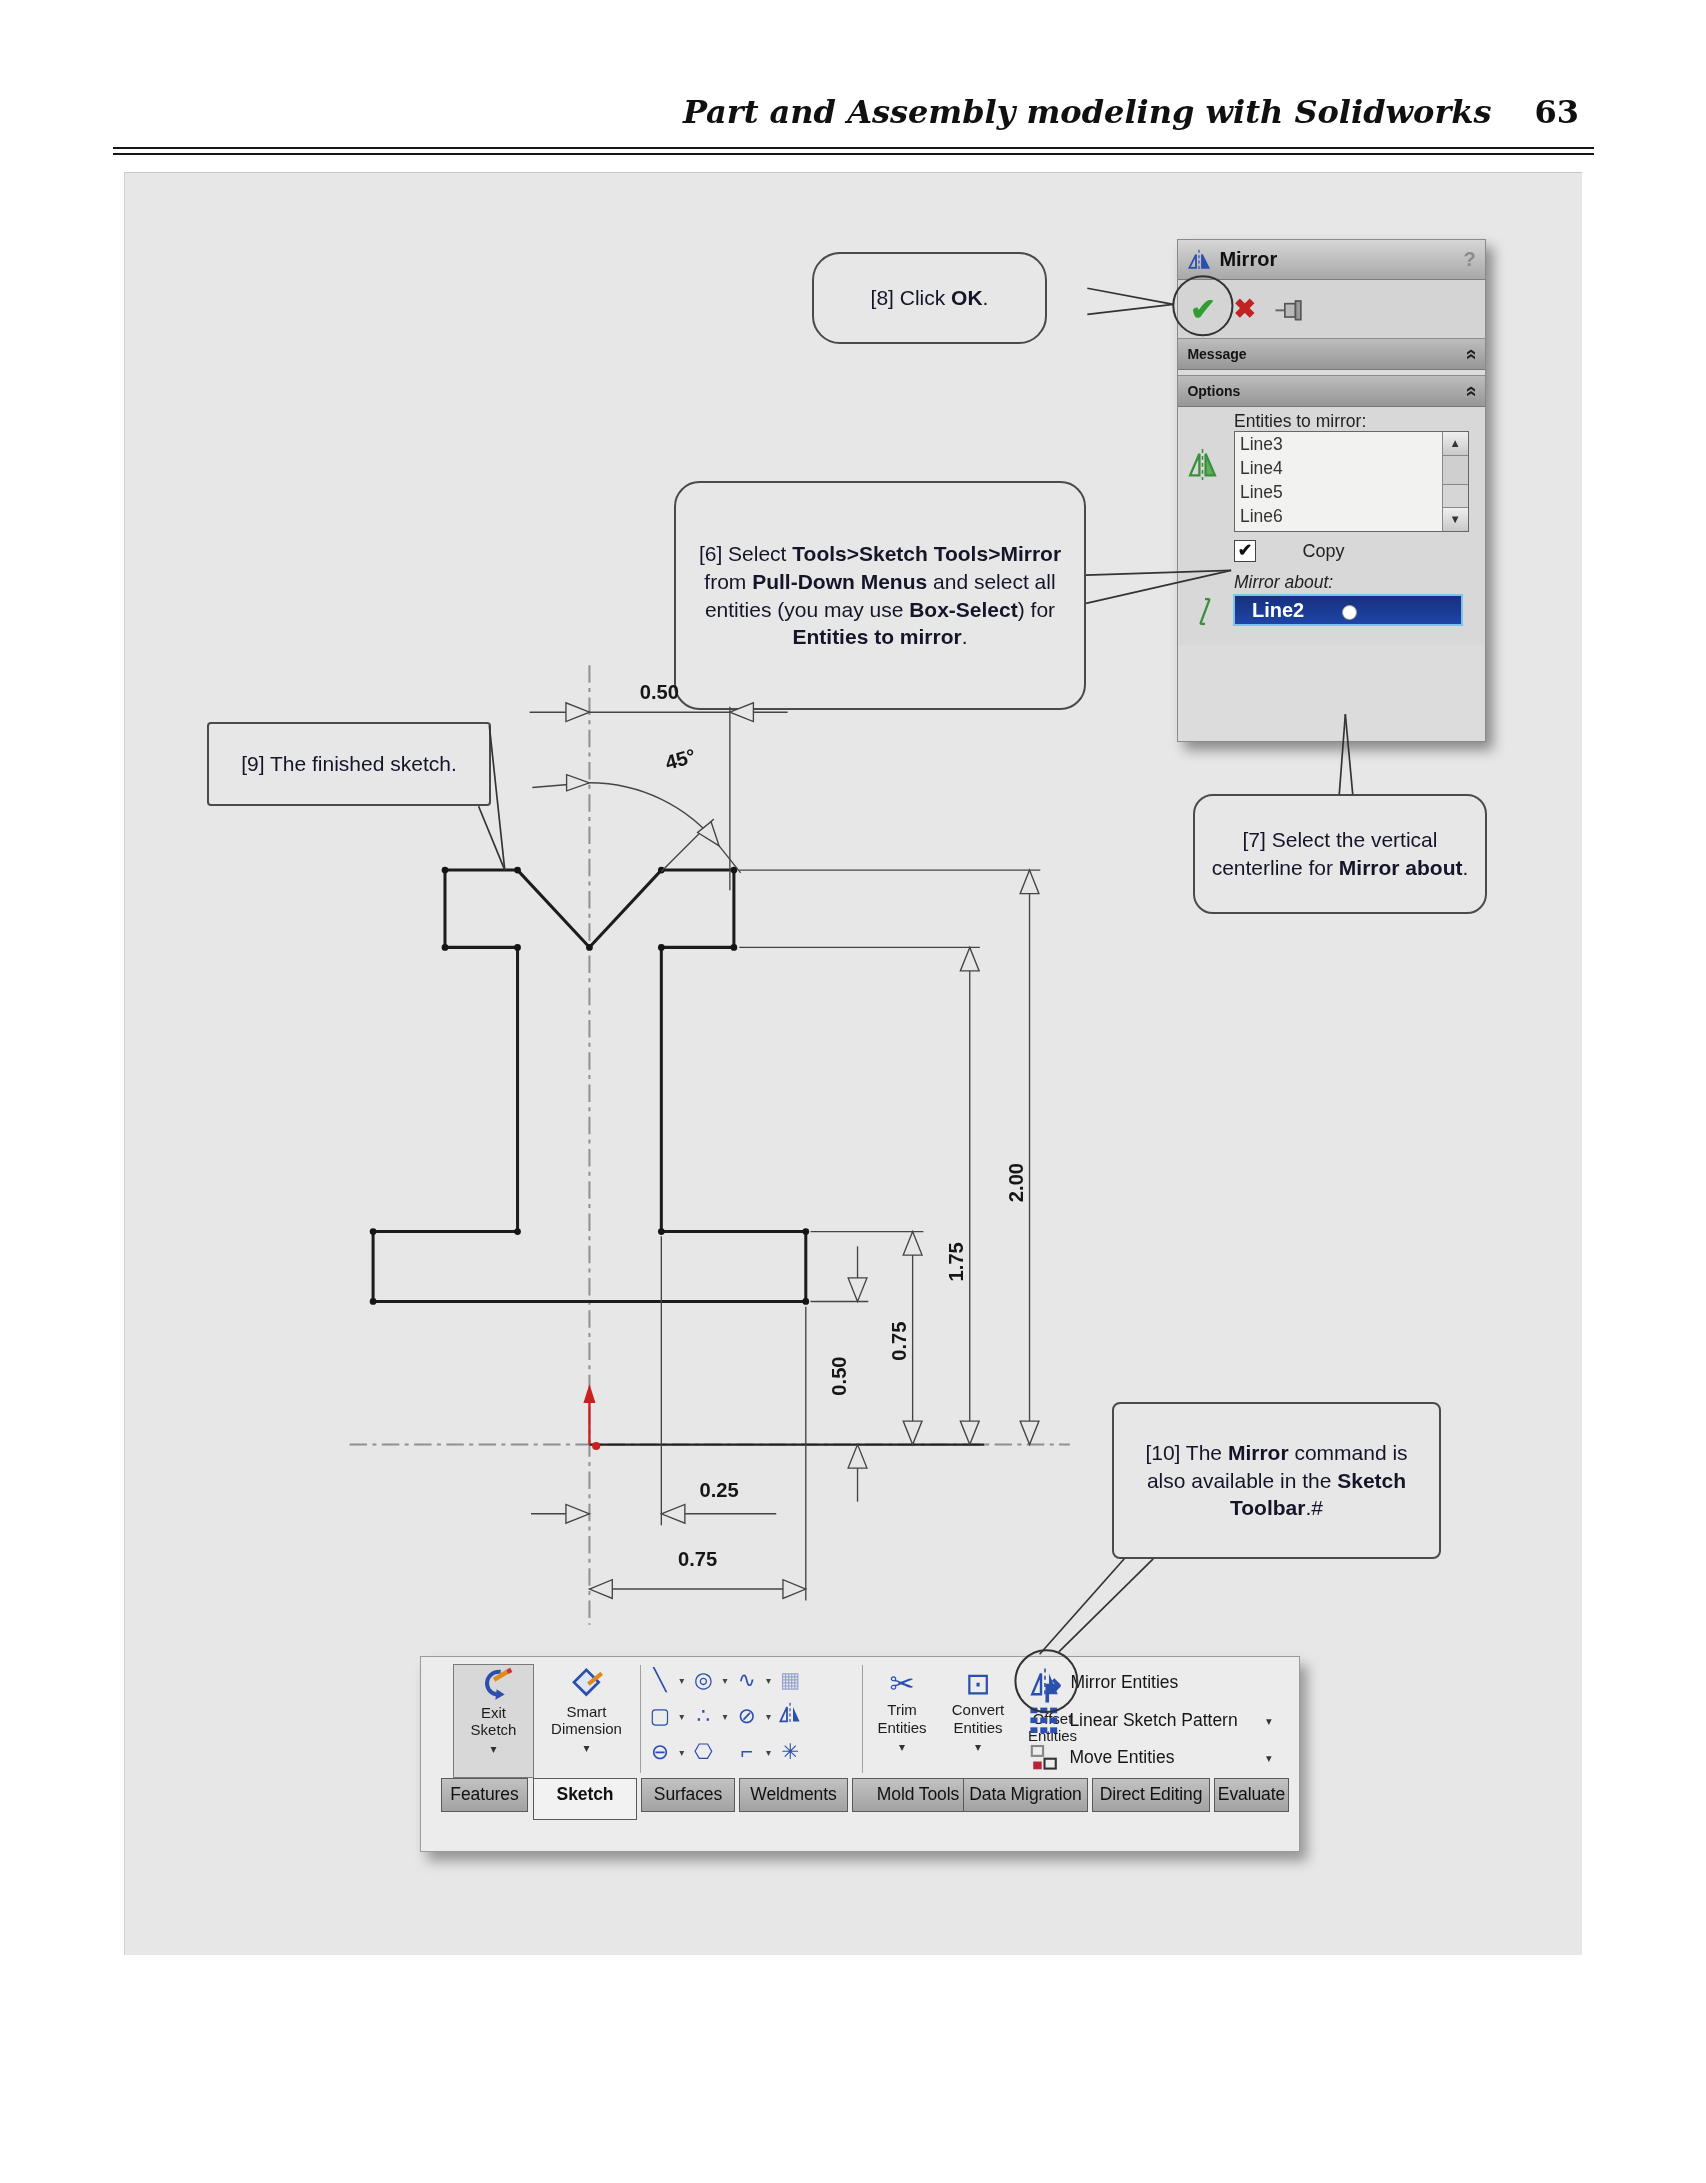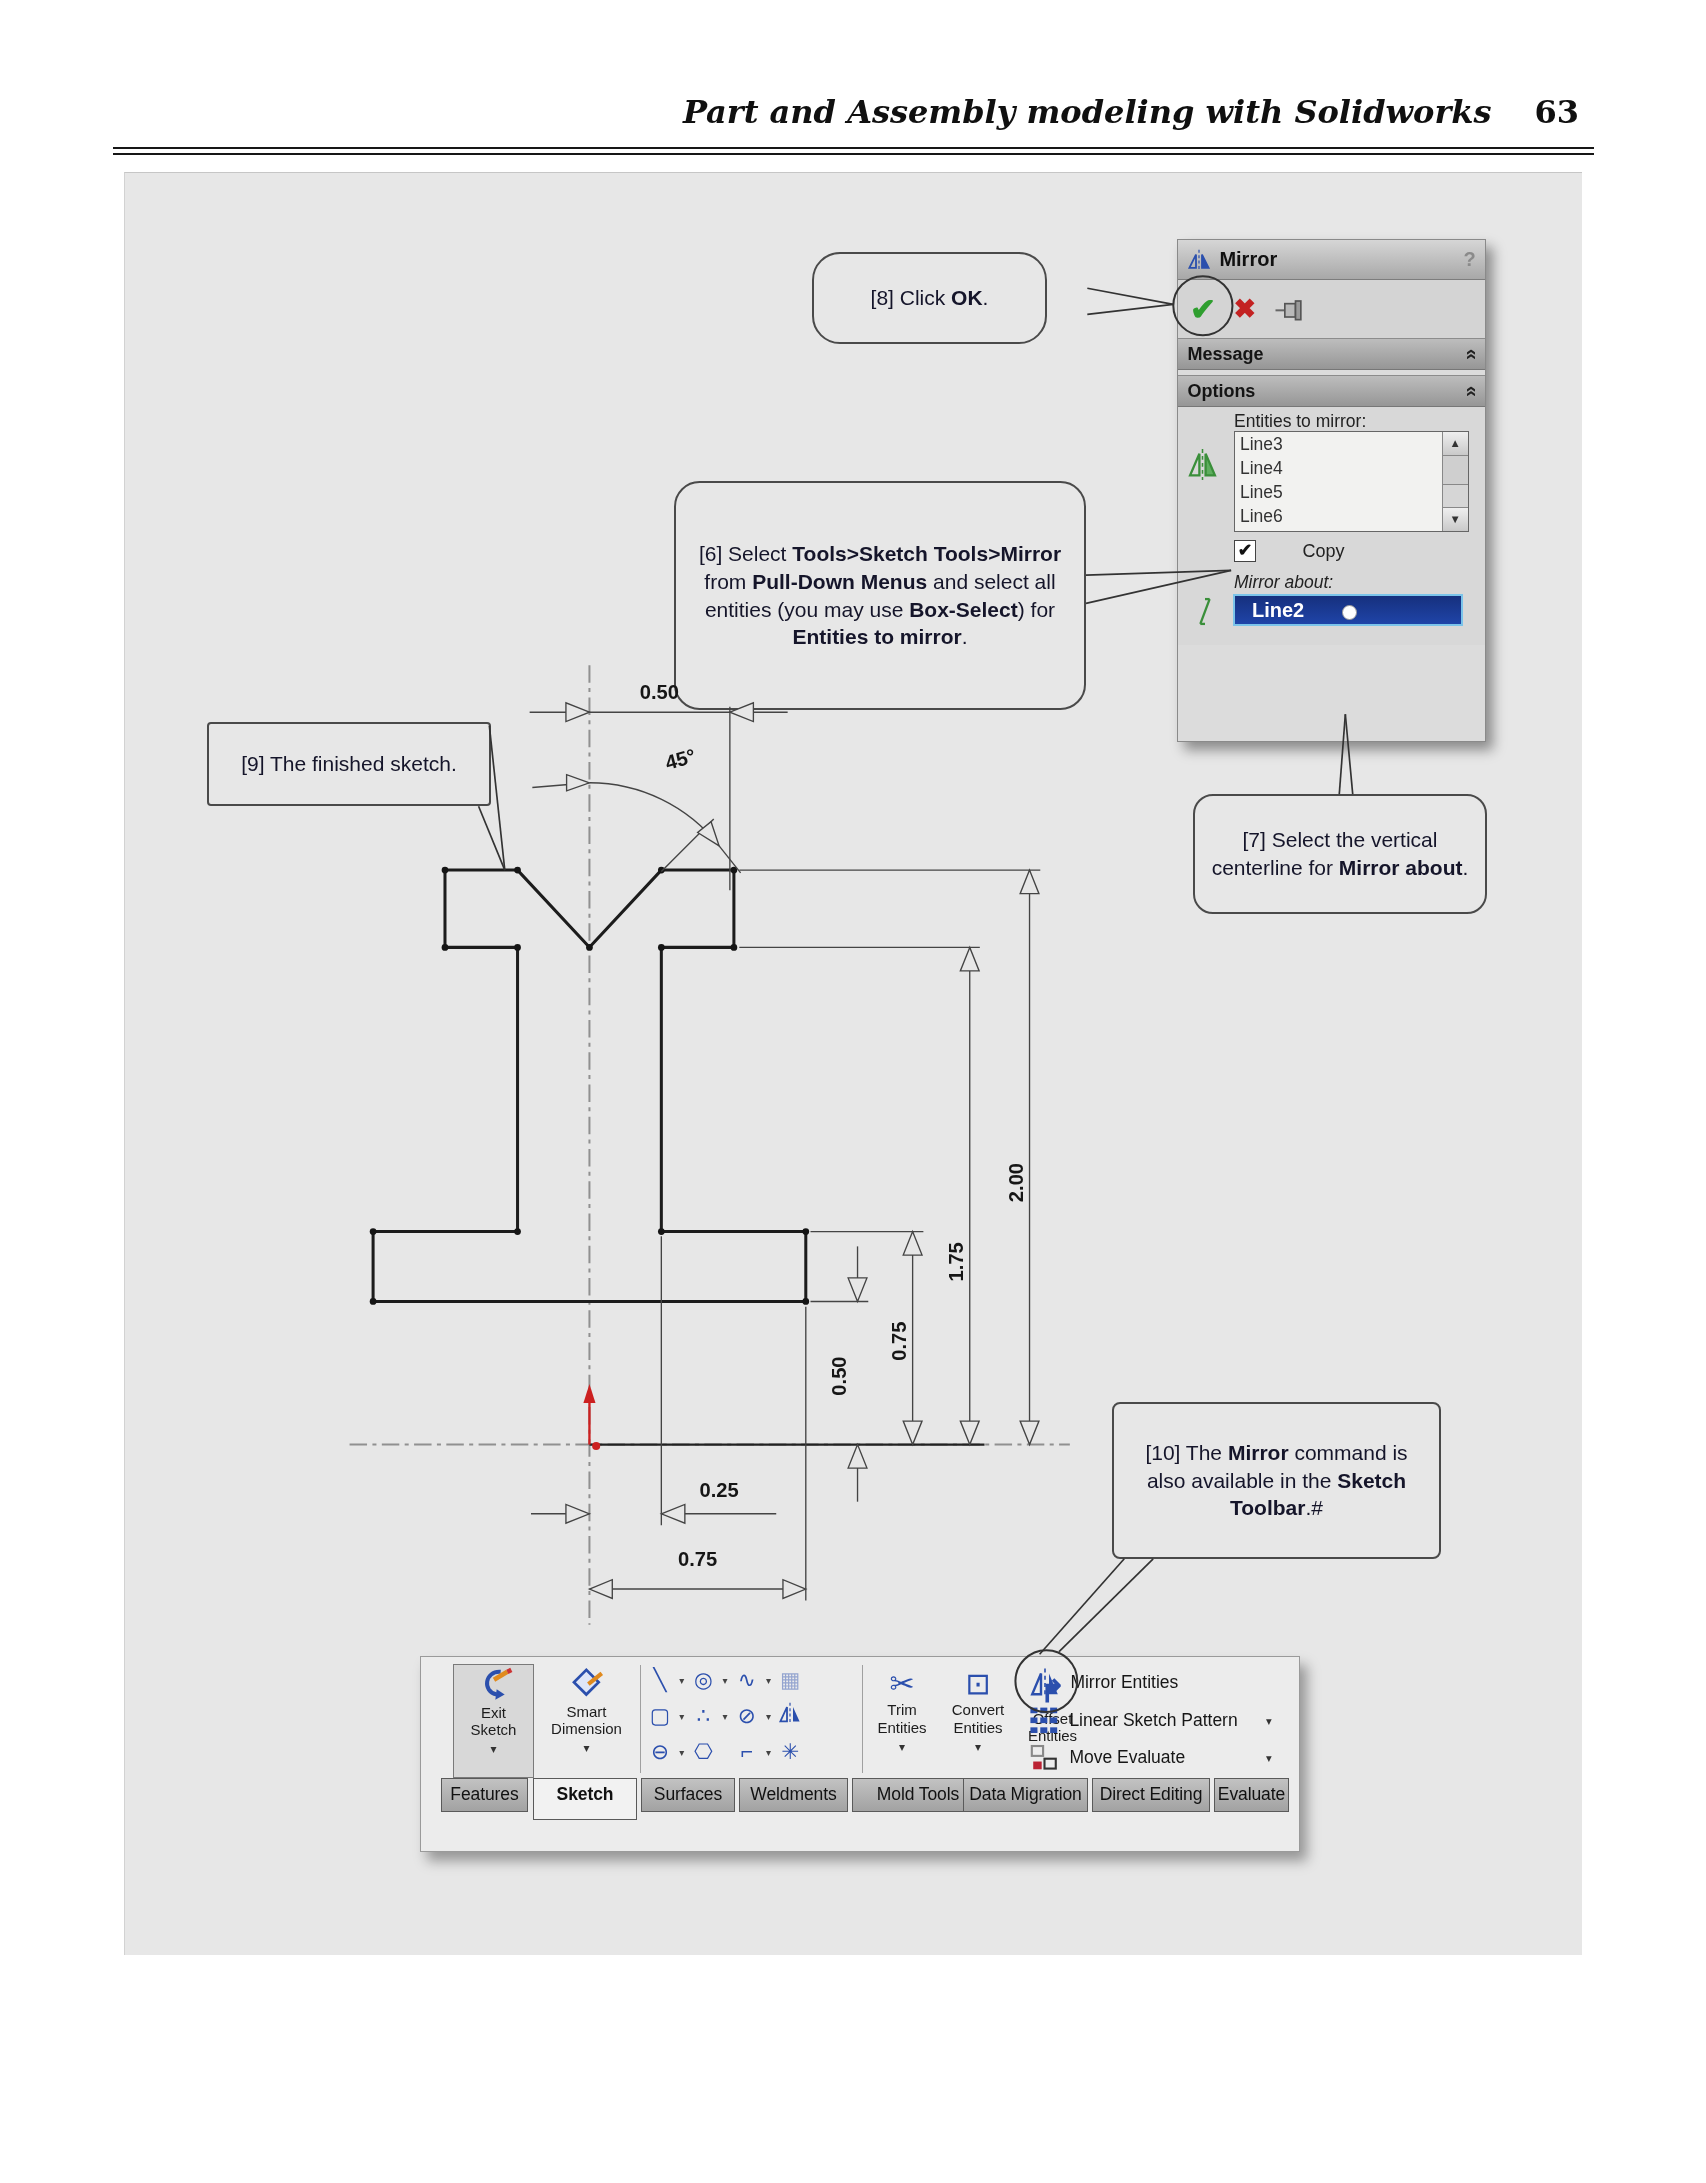--- a/index.html
+++ b/index.html
@@ -38,21 +38,21 @@
   .dlg-title{height:40px;background:linear-gradient(#d6d6d6,#a8a8a8);
        border-bottom:1.3px solid #7d7d7d;display:flex;align-items:center;padding:0 9.4px;box-sizing:border-box;}
   .dlg-title .t{font-weight:700;font-size:20px;color:#111;margin-left:8px;flex:1;}
   .dlg-title .help{color:#8a8a8a;font-weight:700;font-size:20px;}
   .dlg-btnrow{height:58px;background:#d4d4d4;display:flex;align-items:center;gap:17.5px;padding:0 12px;}
   .okglyph{color:#2f9e2f;font-size:31px;font-weight:700;}
   .xglyph{color:#c32222;font-size:27px;font-weight:700;}
   .sect-hdr{height:32px;background:linear-gradient(#bdbdbd,#969696);
        border-top:0.7px solid #8c8c8c;border-bottom:0.7px solid #777;
        display:flex;align-items:center;padding:0 9.4px;box-sizing:border-box;}
-  .sect-hdr .t{font-weight:700;font-size:18px;color:#141414;flex:1;}
+  .sect-hdr .t{font-weight:700;font-size:14px;color:#141414;flex:1;}
   .chev{display:inline-block;transform:rotate(-90deg);font-size:20px;color:#222;font-weight:700;}
   .msgbox{margin:0 4px;background:#e9e27b;border:0.7px solid #9a9455;
        padding:6.7px 9.4px;font-size:17.5px;font-weight:600;color:#2f2a00;line-height:1.28;height:79px;}
   .optgap{height:5.4px;}
   .optbody{position:relative;height:238px;background:#d8d8d8;}
   .lbl{font-size:17.5px;color:#222;}
   .listbox{position:absolute;left:56px;top:24px;width:235px;height:101px;background:#f2f2f0;
        border:0.7px solid #666;box-sizing:border-box;}
   .listbox .item{font-size:17.5px;color:#333;padding-left:5px;line-height:24px;}
   .scroll{position:absolute;right:0;top:0;width:25.5px;height:99px;background:#d6d6d6;border-left:0.7px solid #888;}
@@ -292,21 +292,21 @@
     </svg>
     <span class="rlabel">Linear Sketch Pattern</span>
     <span class="rdd">▾</span>
   </div>
   <div class="rgrp-row" style="left:608px;top:83px;width:262px;height:35px;">
     <svg width="31" height="30" viewBox="0 0 44 42">
       <rect x="4" y="4" width="16" height="14" fill="none" stroke="#888" stroke-width="3"></rect>
       <rect x="22" y="22" width="16" height="14" fill="none" stroke="#333" stroke-width="3"></rect>
       <rect x="6" y="26" width="12" height="11" fill="#b23"></rect>
     </svg>
-    <span class="rlabel">Move Evaluate</span>
+    <span class="rlabel">Move Entities</span>
     <span class="rdd">▾</span>
   </div>
 
   <div class="tabs">
     <div class="tab" style="left:20px;width:87px;">Features</div>
     <div class="tab active" style="left:112px;width:104px;">Sketch</div>
     <div class="tab" style="left:220px;width:94px;">Surfaces</div>
     <div class="tab" style="left:318px;width:109px;">Weldments</div>
     <div class="tab" style="left:431px;width:132px;">Mold Tools</div>
     <div class="tab" style="left:542px;width:125px;">Data Migration</div>

